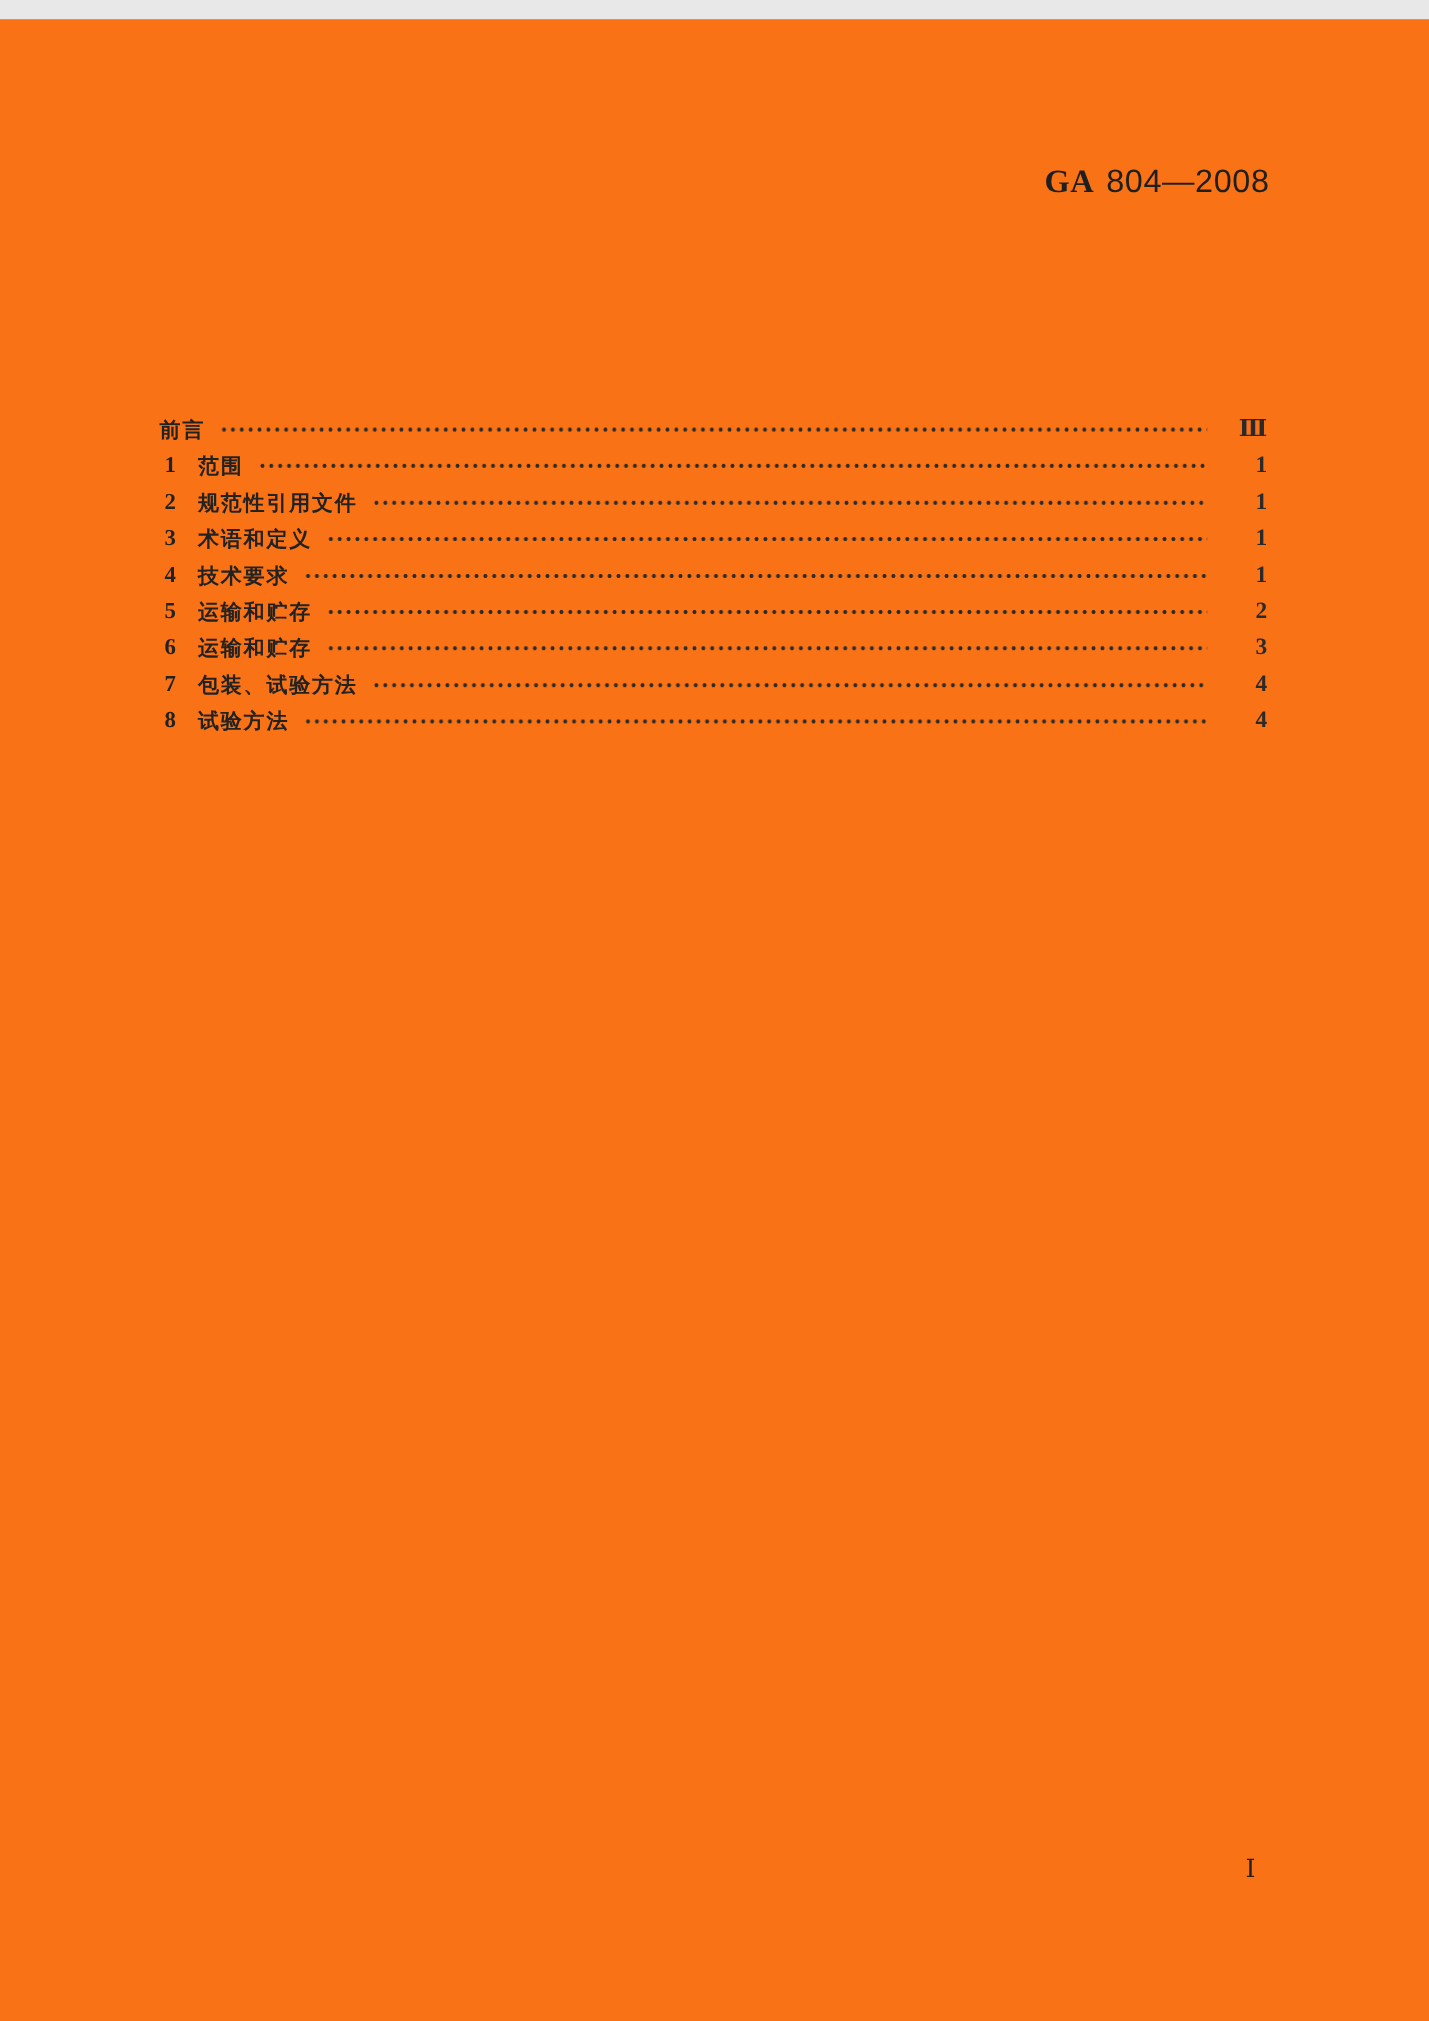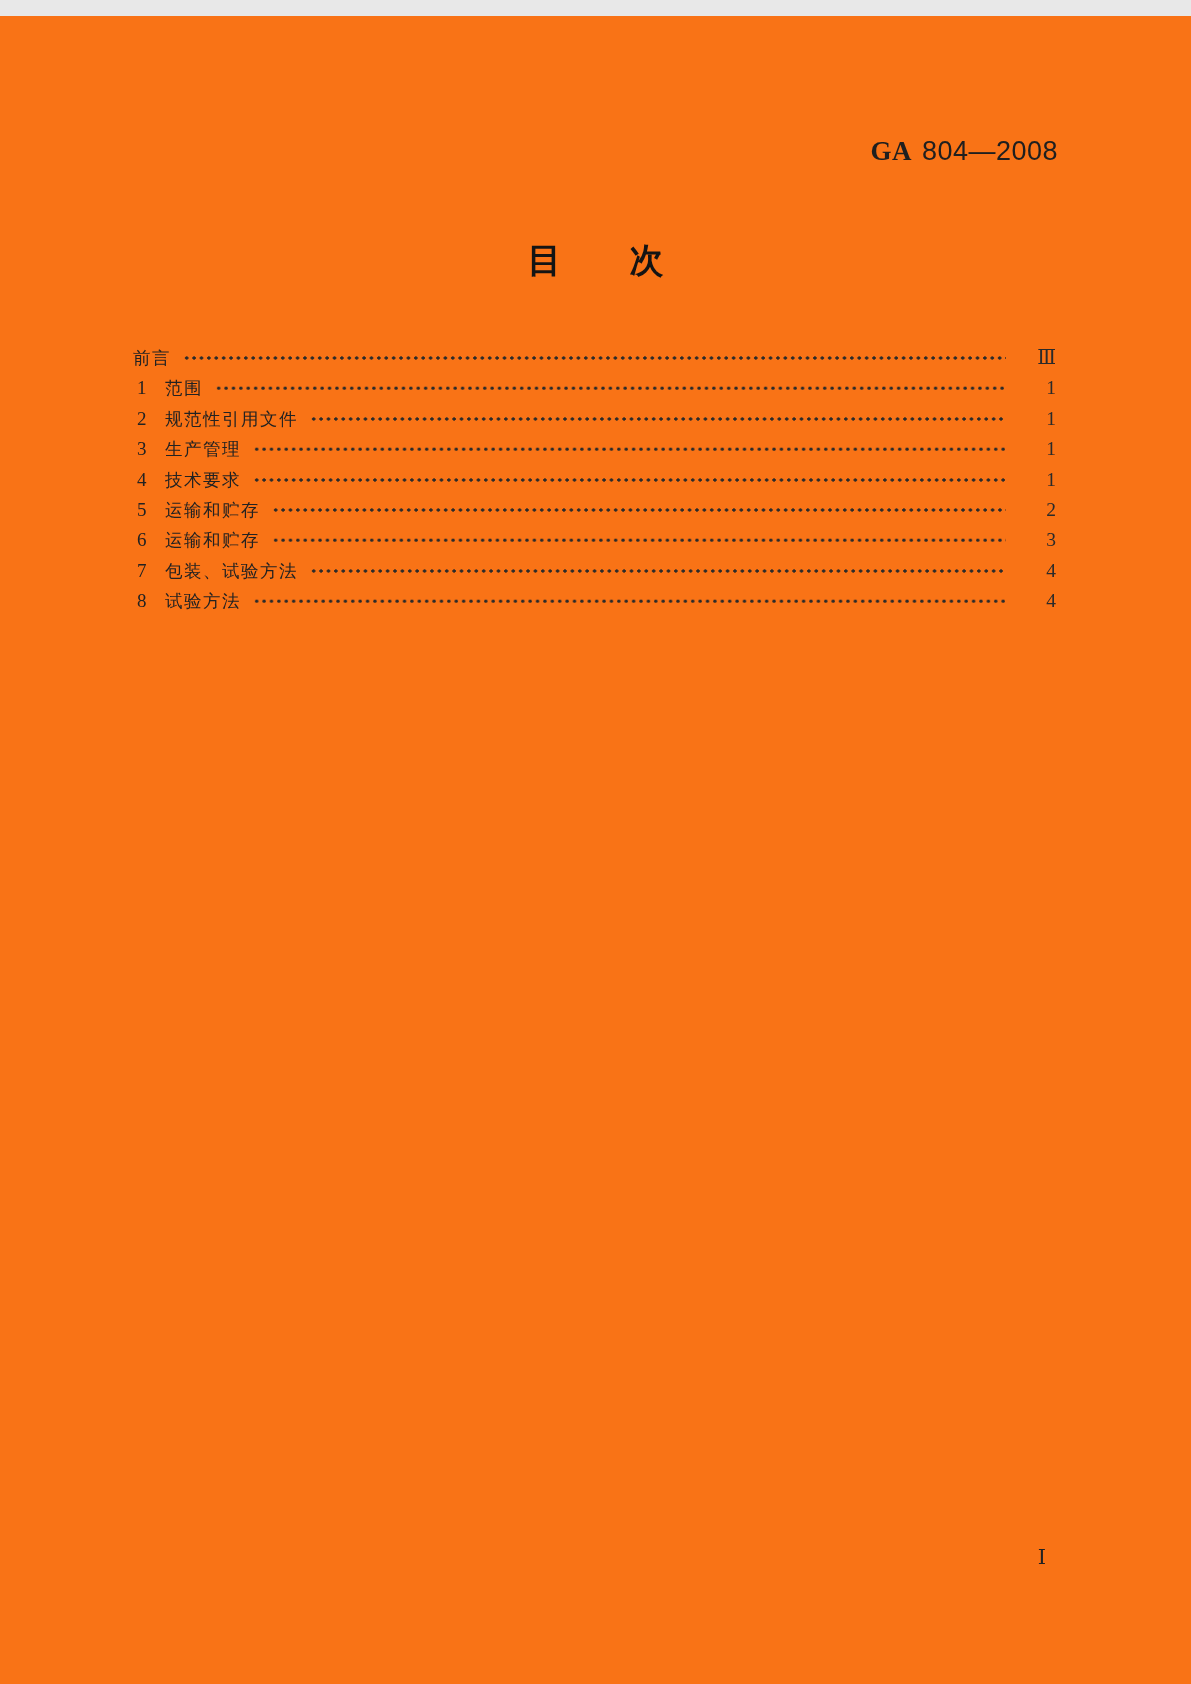--- a/index.html
+++ b/index.html
@@ -55,20 +55,21 @@
     width: 923px;
   }
   .toc-row {
     display: flex;
     align-items: center;
     height: 30.4px;
     line-height: 30.4px;
     font-size: 17.5px;
     letter-spacing: 1.5px;
     color: #222222;
+    font-weight: bold;
   }
   .toc-row .num {
     flex: 0 0 32px;
     width: 32px;
     padding-left: 4px;
     box-sizing: border-box;
     font-size: 19px;
     letter-spacing: 0;
   }
   .toc-row .label {
@@ -105,21 +106,20 @@
 </style>
 </head>
 <body>
 
 <div class="page">
 
   <div class="doc-number">
     <span class="prefix">GA</span><span class="code">804—2008</span>
   </div>
 
-  <div class="toc-title">目　　次</div>
 
   <div class="toc-list">
 
     <div class="toc-row">
       <span class="label">前言</span>
       <span class="leader"></span>
       <span class="pagenum">Ⅲ</span>
     </div>
 
     <div class="toc-row">
@@ -131,21 +131,21 @@
 
     <div class="toc-row">
       <span class="num">2</span>
       <span class="label">规范性引用文件</span>
       <span class="leader"></span>
       <span class="pagenum">1</span>
     </div>
 
     <div class="toc-row">
       <span class="num">3</span>
-      <span class="label">生产管理</span>
+      <span class="label">术语和定义</span>
       <span class="leader"></span>
       <span class="pagenum">1</span>
     </div>
 
     <div class="toc-row">
       <span class="num">4</span>
       <span class="label">技术要求</span>
       <span class="leader"></span>
       <span class="pagenum">1</span>
     </div>

